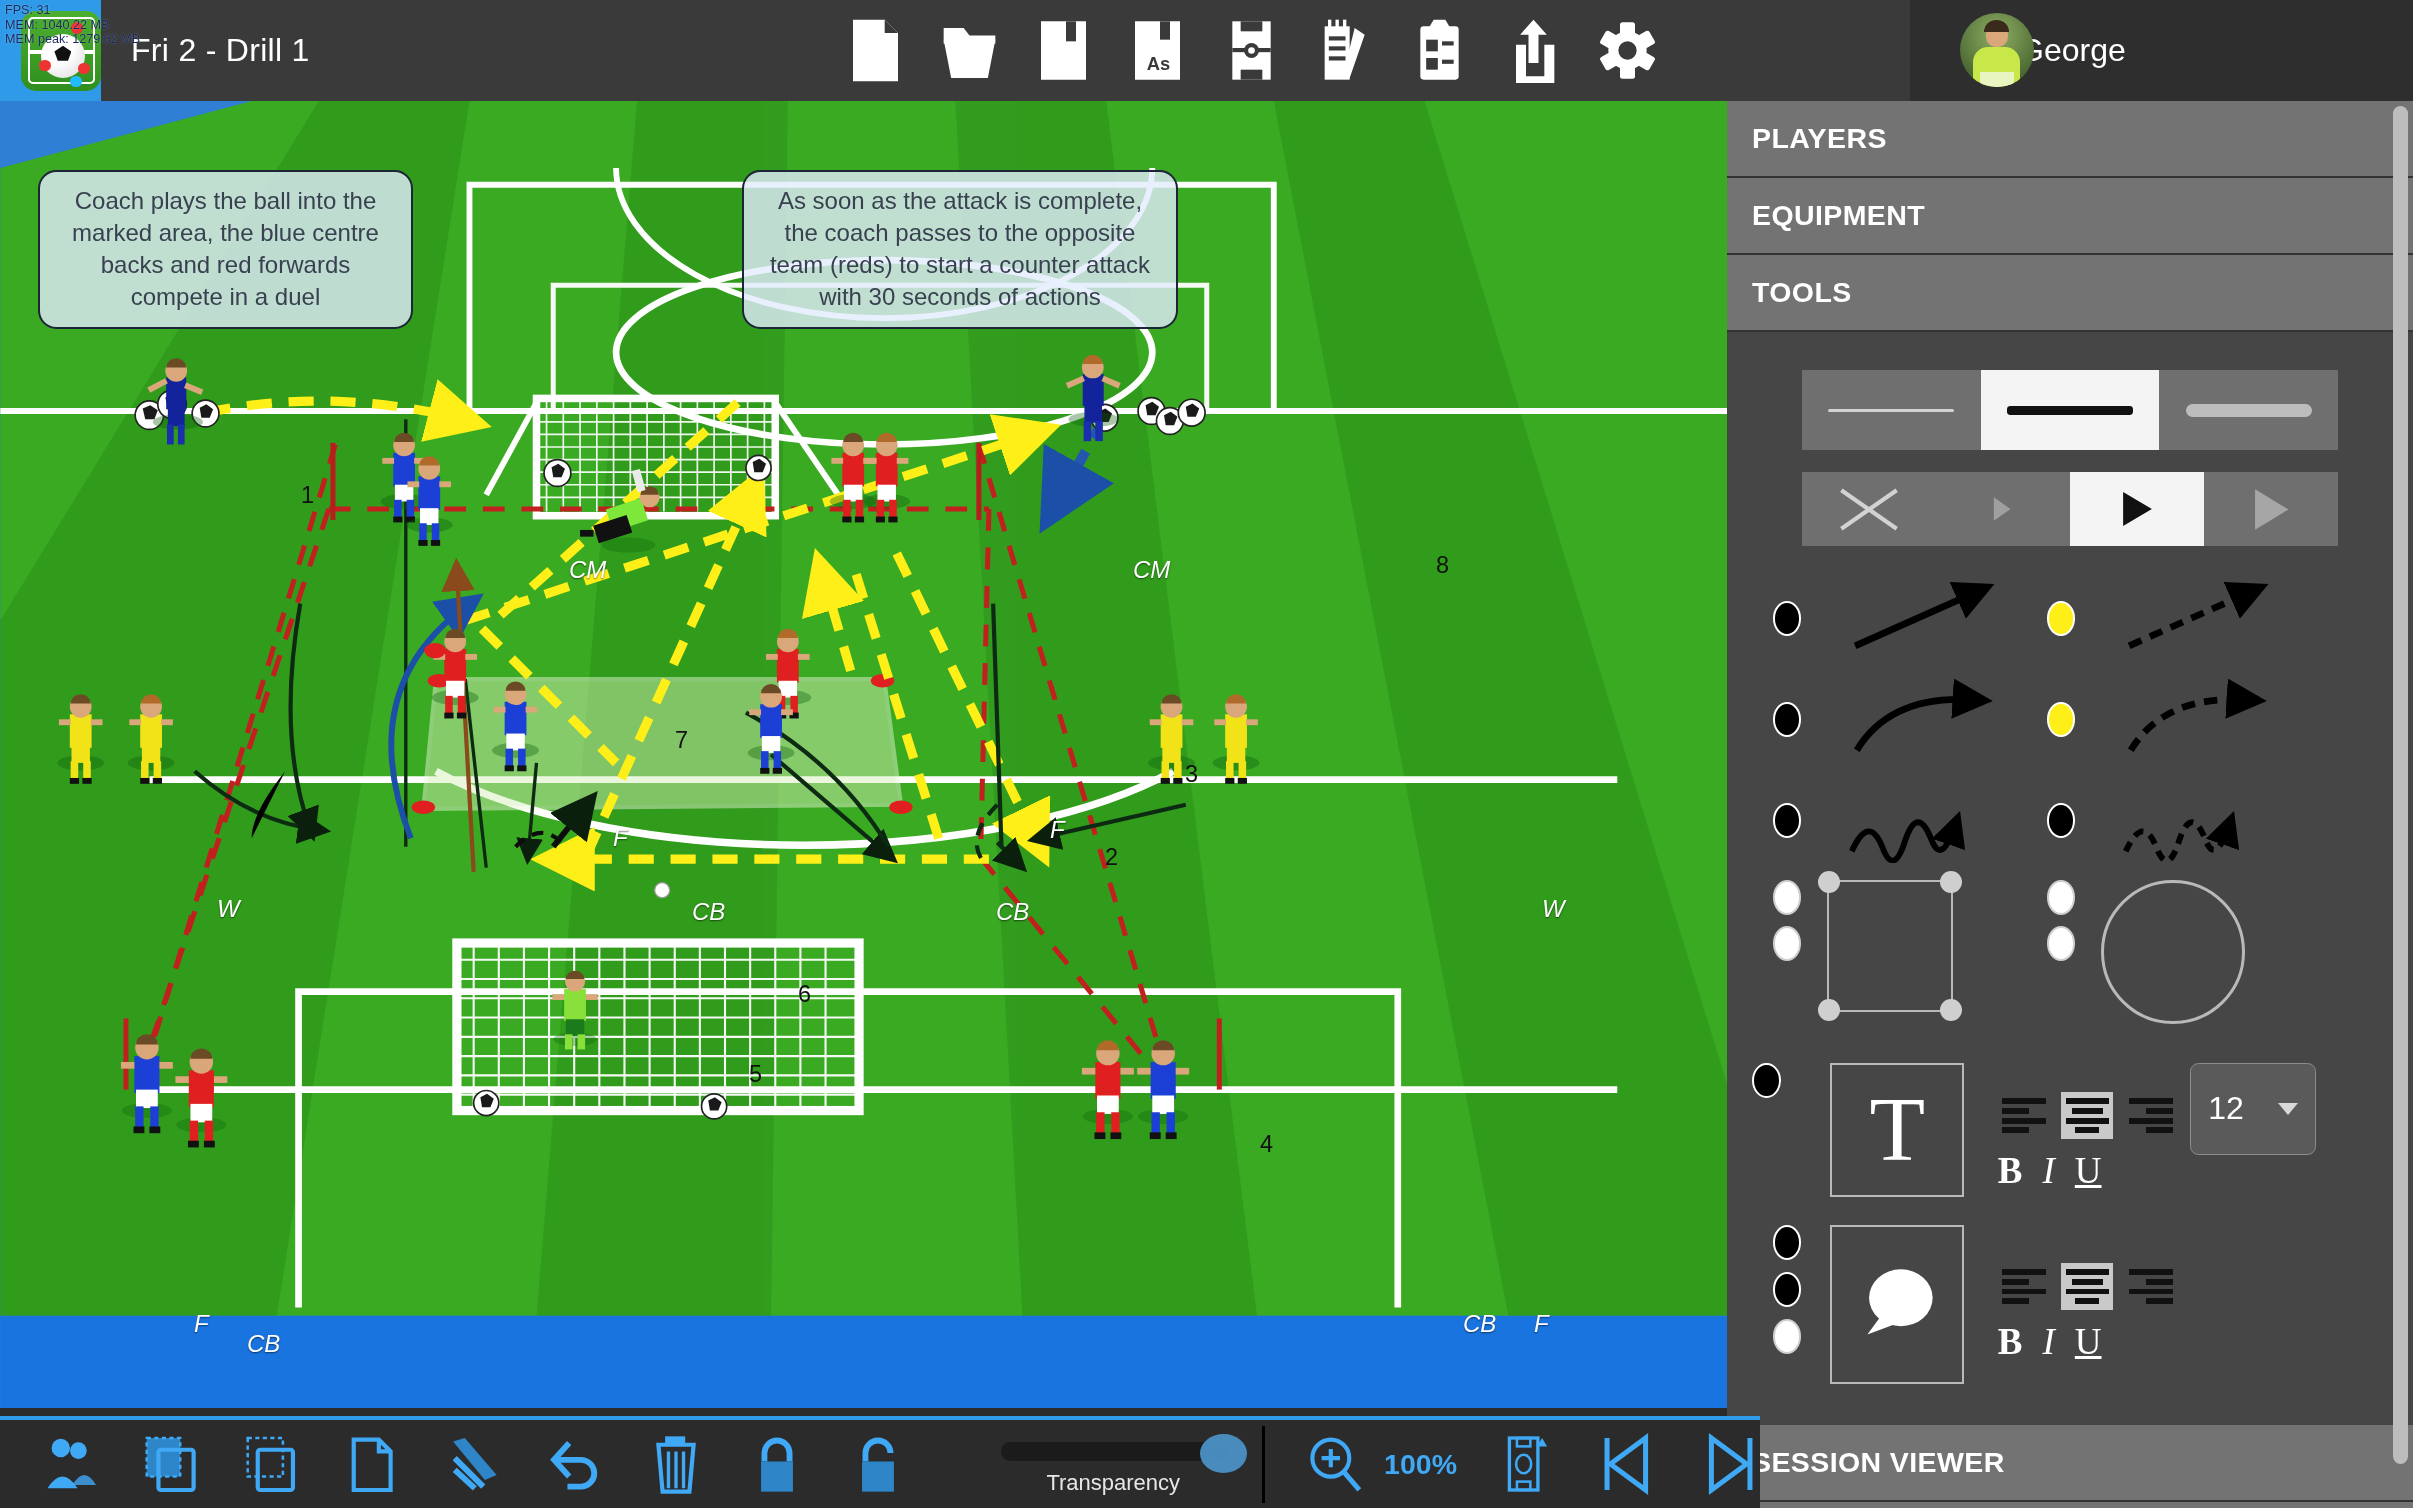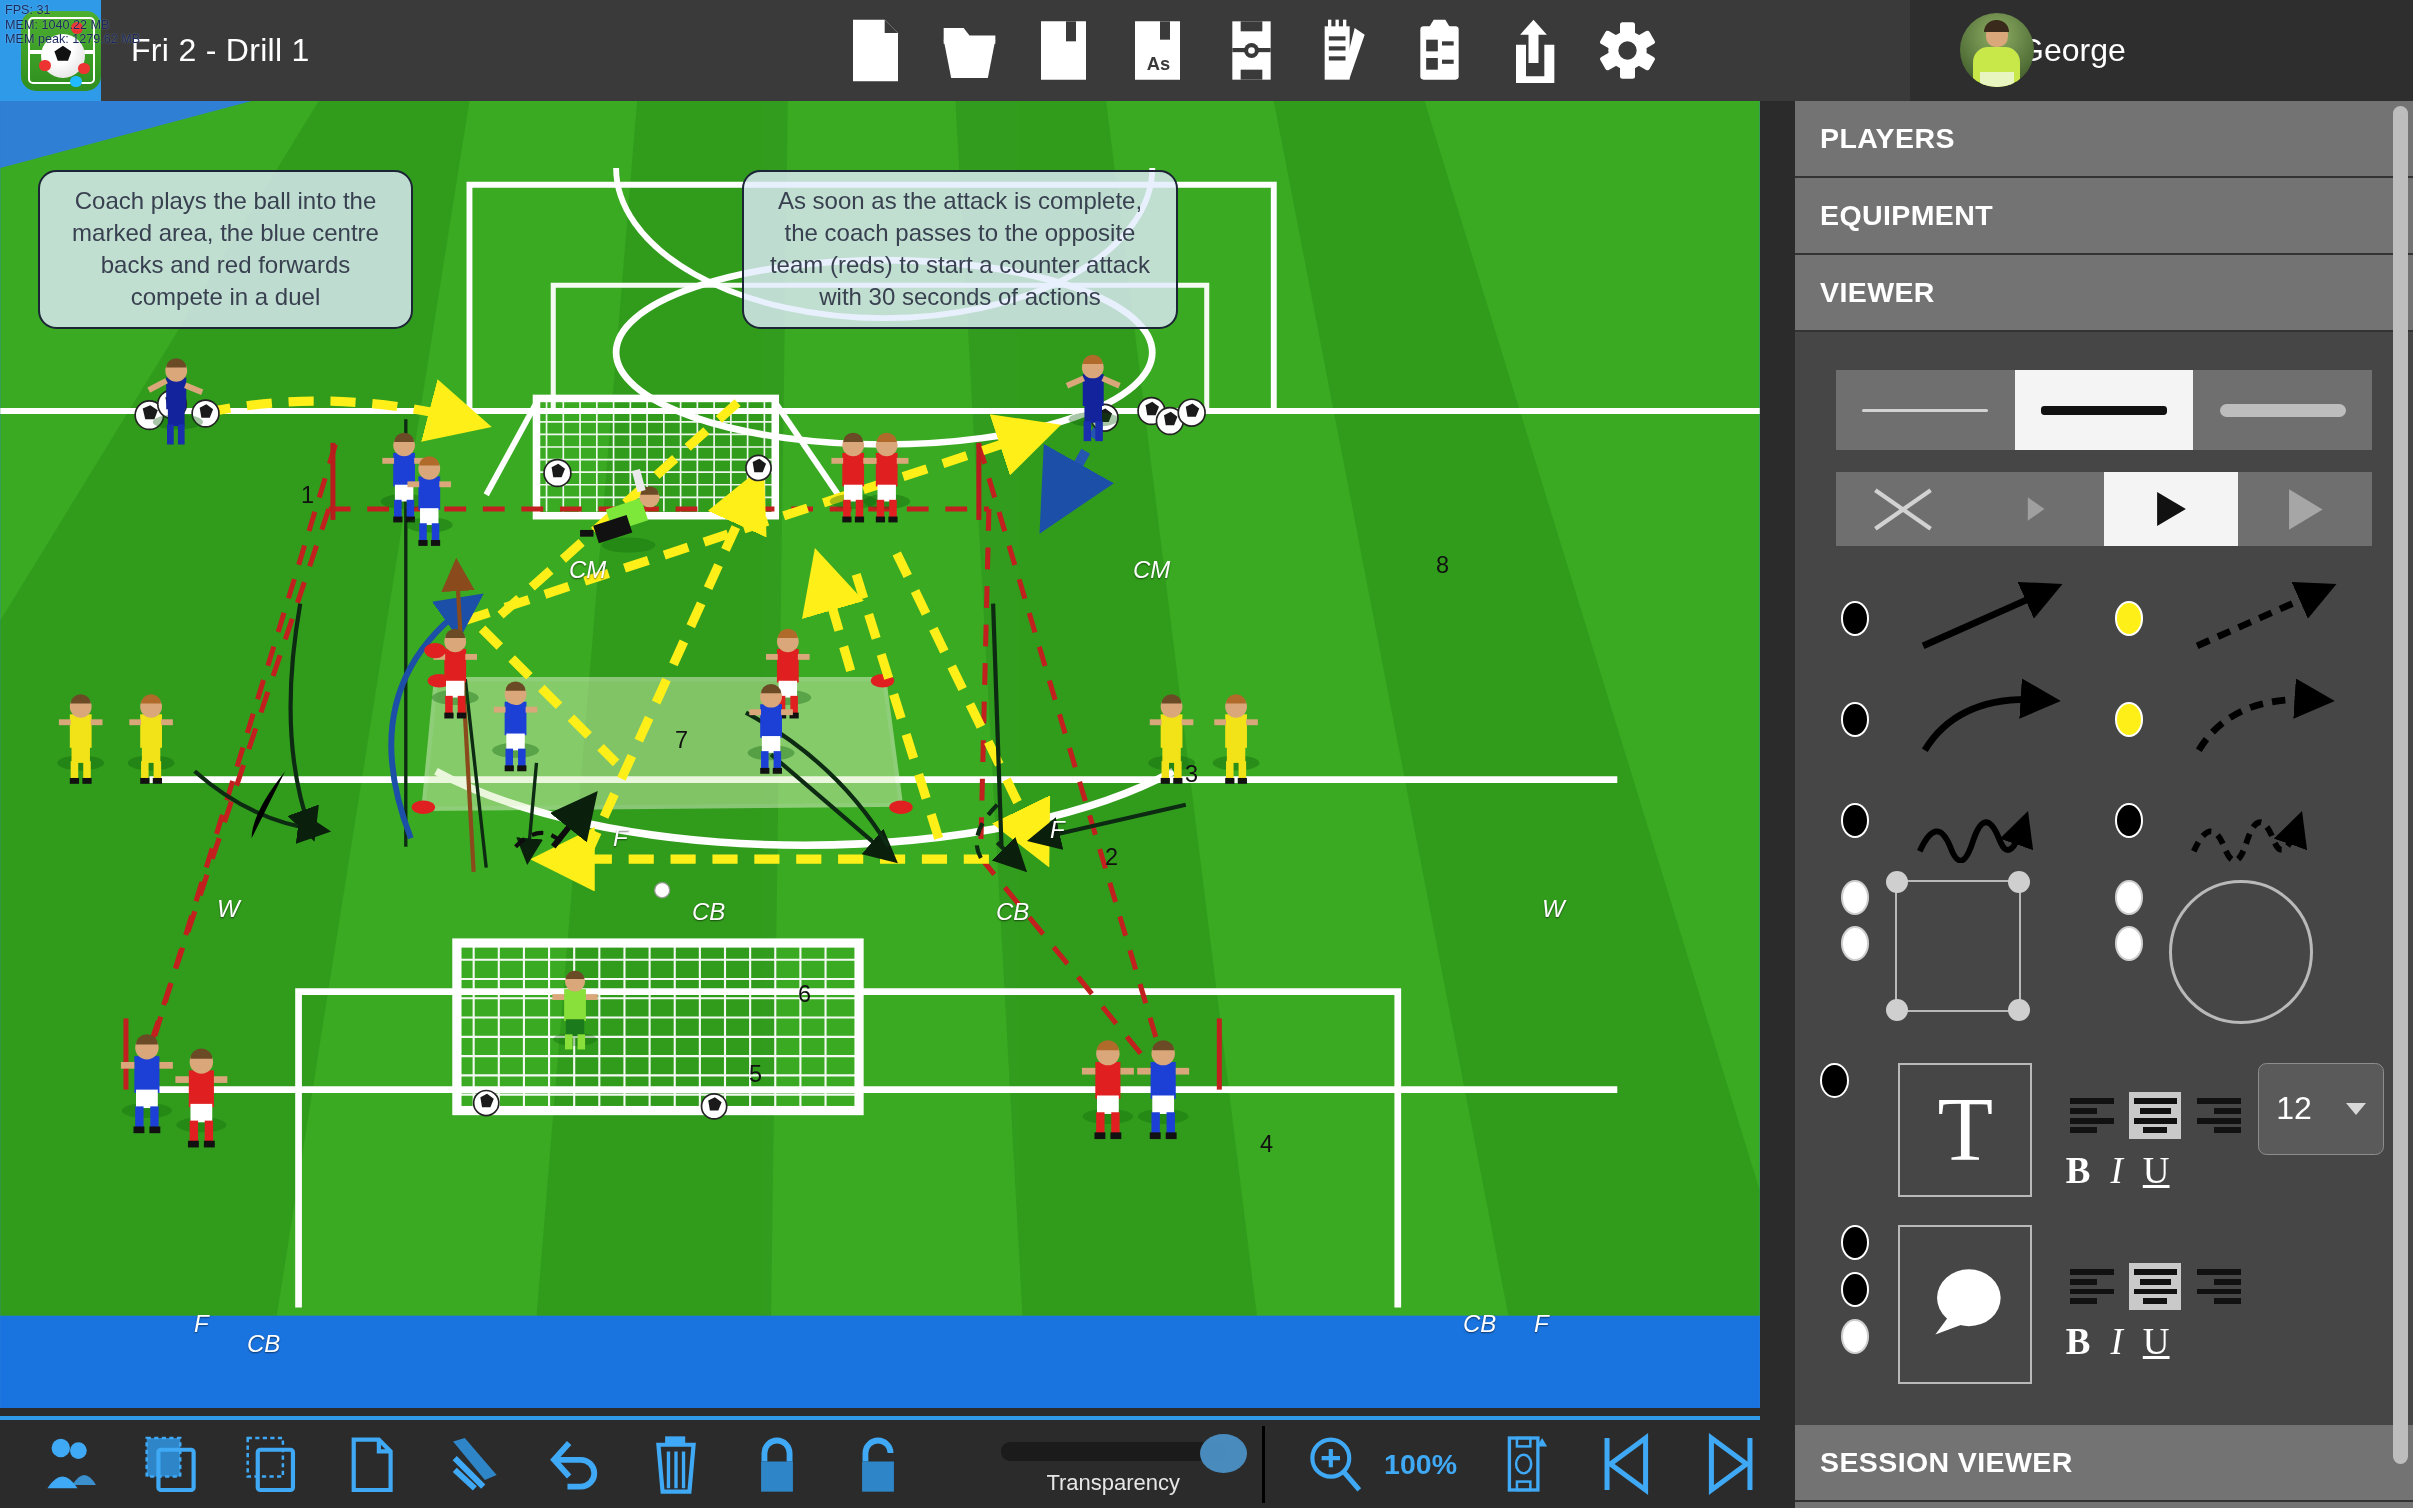--- a/index.html
+++ b/index.html
@@ -52,21 +52,21 @@
 
   .note { position:absolute; border:2.5px solid #1b2536; border-radius:18.4px;
     background:rgba(226,236,252,0.80); padding:13.4px 18.4px; text-align:center;
     color:#394151; font-size:24px; line-height:32px; }
 
   .plabel { position:absolute; color:#ffffff; font-size:24px; font-weight:400;
     text-shadow:0 0.8px 1.7px rgba(0,0,0,.55); pointer-events:none;font-style:italic; }
   .anum { position:absolute; color:#111; font-size:23.5px; }
 
   
-  #sidebar { position:absolute; right:0; top:101px; width:618px; height:1408px;
+  #sidebar { position:absolute; right:0; top:101px; width:686px; height:1408px;
     background:#4a4a4a; overflow:hidden; }
   .sb-head { height:77px; background:#737373; color:#fff; font-size:28.5px;
     font-weight:bold; display:flex; align-items:center; padding-left:25px;
     border-bottom:2.5px solid #333; letter-spacing:0.4px; cursor:pointer; }
   #tools-body { background:#464646; padding:20px 25px 23.5px 25px; }
 
   .seg { display:flex; width:536px; height:80px; }
   .seg > div { flex:1; background:#6f6f6f; display:flex; align-items:center;
     justify-content:center; cursor:pointer; }
   .seg > div.on { background:#f4f4f4; }
@@ -713,21 +713,21 @@
   </div>
 
   <div id="sidebar">
     <div class="sb-head">
       <span>PLAYERS</span>
       </div>
     <div class="sb-head">
       <span>EQUIPMENT</span>
       </div>
     <div class="sb-head">
-      <span>VIEWER</span>
+      <span>TOOLS</span>
       </div>
 
     <div id="tools-body">
 
       <div class="seg" style="margin:18.4px auto 0 auto;">
         <div>
           <div class="lw" style="width:126px;height:3.4px;background:#d2d2d2;"></div>
           </div>
         <div class="on">
           <div class="lw" style="width:126px;height:9.2px;background:#111;"></div>

